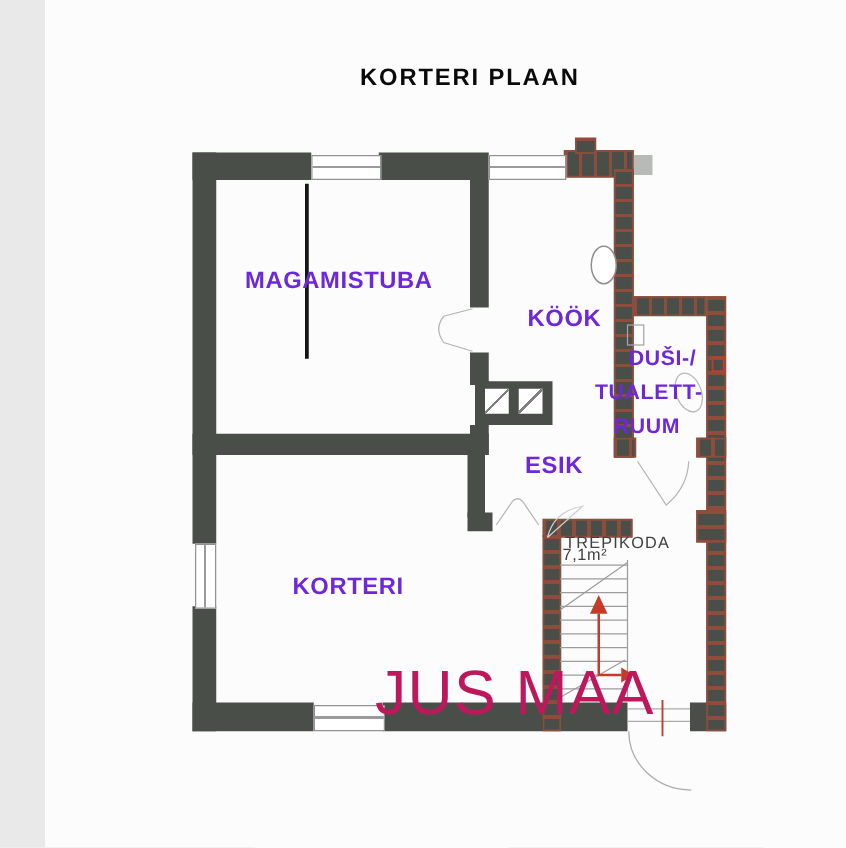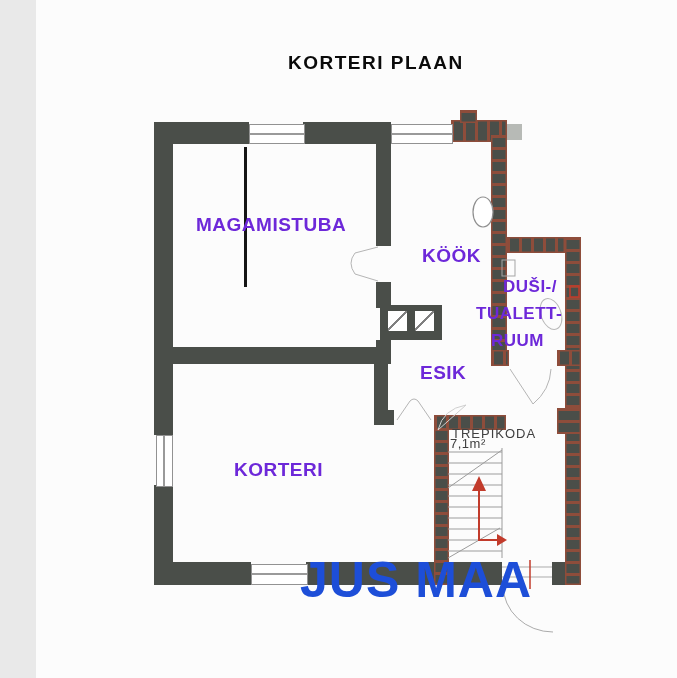--- a/index.html
+++ b/index.html
@@ -22,22 +22,22 @@
   .win-v{position:absolute;background:#fff;border:1px solid #929292;z-index:2;
     background-image:linear-gradient(to right,transparent 42%,#9a9a9a 42%,#9a9a9a 54%,transparent 54%);}
   .flue{position:absolute;width:19px;height:20px;background:#fff;z-index:2;
     background-image:linear-gradient(135deg,transparent 46%,#808080 46%,#808080 53%,transparent 53%);}
   .title{position:absolute;font-weight:bold;font-size:19px;letter-spacing:1.5px;color:#0a0a0a;z-index:4;white-space:nowrap;}
   .room-label{position:absolute;font-weight:bold;font-size:19px;letter-spacing:.5px;color:#6d28d9;z-index:4;white-space:nowrap;}
   .room-label.small{font-size:17px;}
   .gray-label{position:absolute;font-size:13px;letter-spacing:1px;color:#404040;z-index:4;white-space:nowrap;}
   .bedline{position:absolute;left:208px;top:147px;width:3px;height:140px;background:#151515;z-index:3;}
   .stub{position:absolute;background:#b7bab6;z-index:1;}
-  .watermark{position:absolute;left:264px;top:555px;height:46px;overflow:hidden;z-index:5;
-    font-weight:bold;font-size:50px;line-height:50px;letter-spacing:1px;color:#1d4ed8;white-space:nowrap;}
+  .watermark{position:absolute;left:264px;top:529px;height:46px;overflow:hidden;z-index:5;
+    font-weight:normal;font-size:50px;line-height:50px;letter-spacing:1px;color:#be185d;white-space:nowrap;}
   svg.overlay{position:absolute;left:0;top:0;z-index:3;}
 </style>
 </head>
 <body>
 
 <div id="canvas">
 
   <div class="title" style="left:252px;top:52px;">KORTERI PLAAN</div>
 
   <div class="wall" style="left:118px;top:122px;width:95px;height:22px;"></div>

